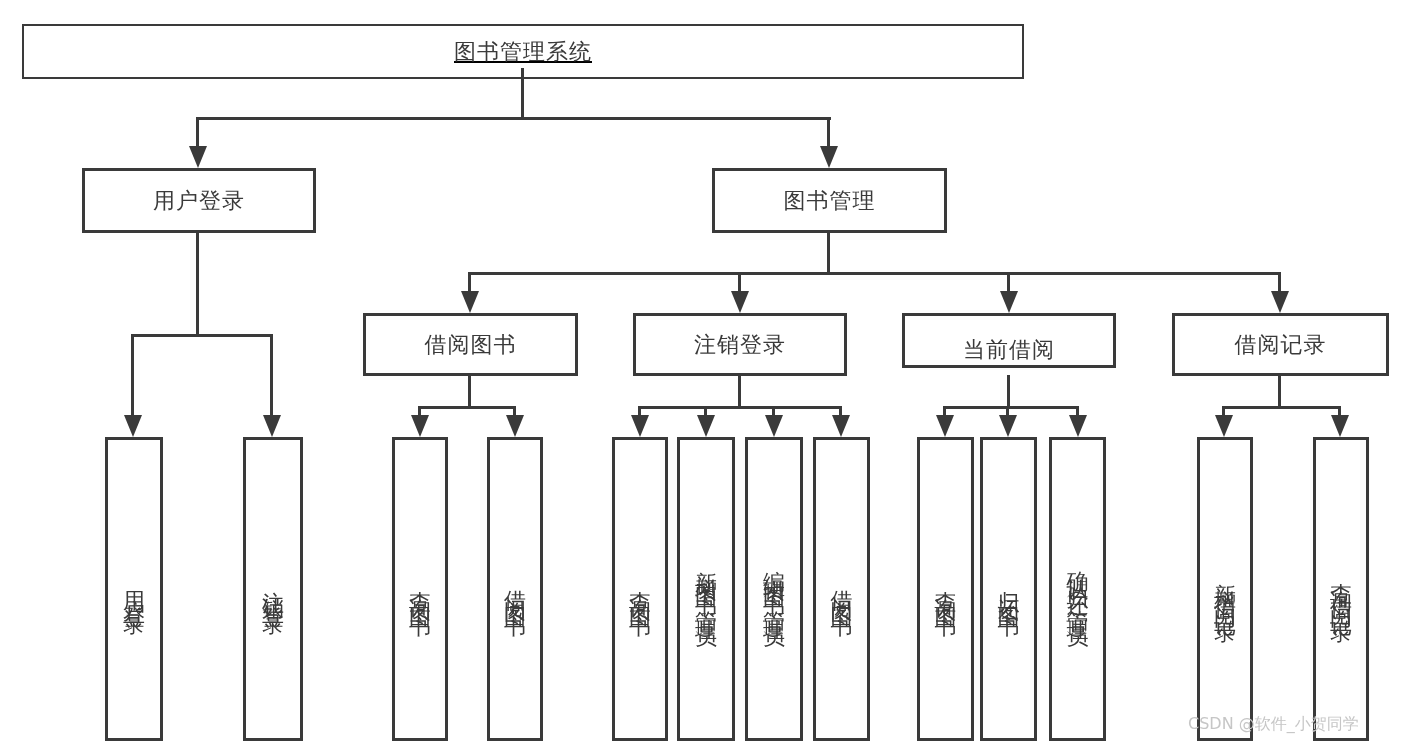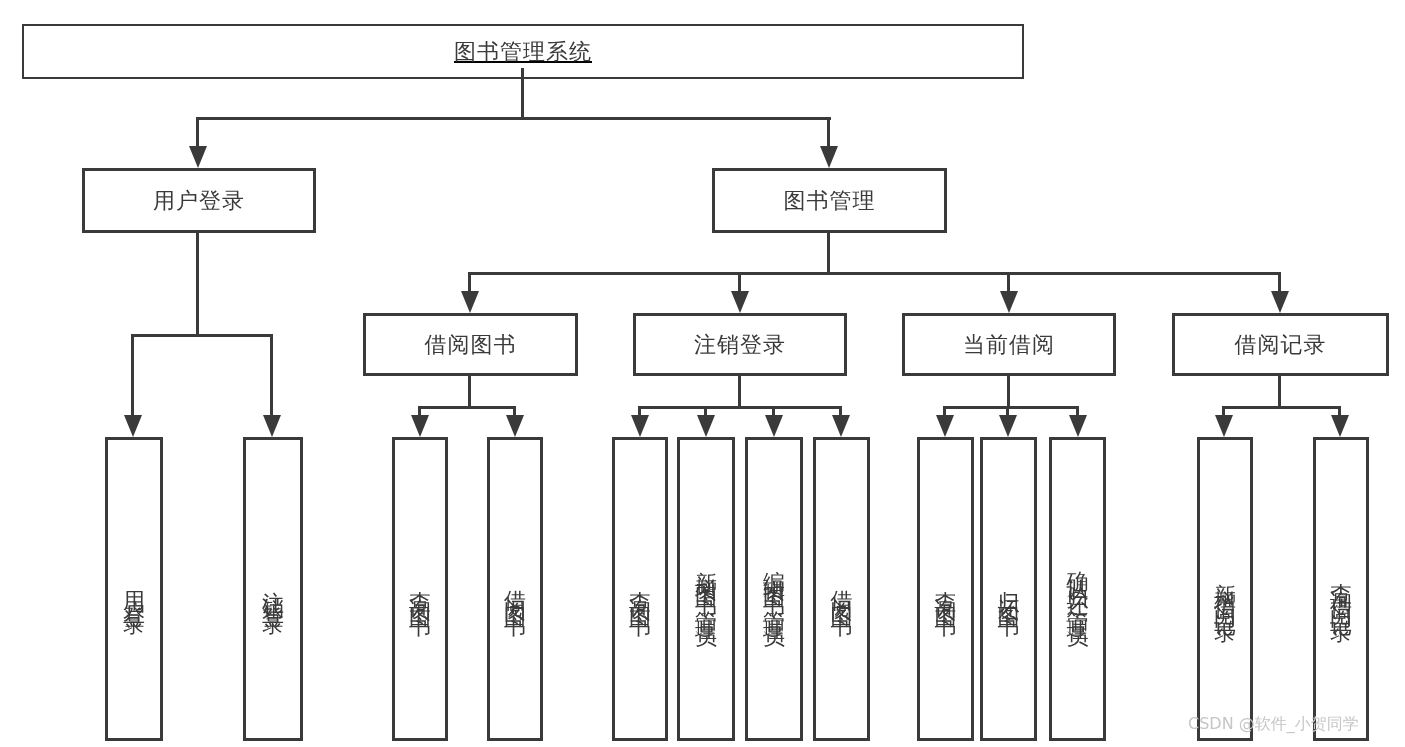--- a/index.html
+++ b/index.html
@@ -79,21 +79,21 @@
   <div class="a" style="left:1000px;top:291px;"></div>
   <div class="v" style="left:1278px;top:272px;height:21px;"></div>
   <div class="a" style="left:1271px;top:291px;"></div>
 
   <div class="box" style="left:363px;top:313px;width:215px;height:63px;">
     <span class="hlabel">借阅图书</span>
   </div>
   <div class="box" style="left:633px;top:313px;width:214px;height:63px;">
     <span class="hlabel">注销登录</span>
   </div>
-  <div class="box" style="left:902px;top:313px;width:214px;height:63px;">
+  <div class="box" style="left:902px;top:313px;width:214px;height:55px;align-items:flex-end;">
     <span class="hlabel">当前借阅</span>
   </div>
   <div class="box" style="left:1172px;top:313px;width:217px;height:63px;">
     <span class="hlabel">借阅记录</span>
   </div>
 
   <div class="v" style="left:468px;top:376px;height:33px;"></div>
   <div class="h" style="left:418px;top:406px;width:98px;"></div>
   <div class="v" style="left:418px;top:406px;height:13px;"></div>
   <div class="a" style="left:411px;top:415px;"></div>

